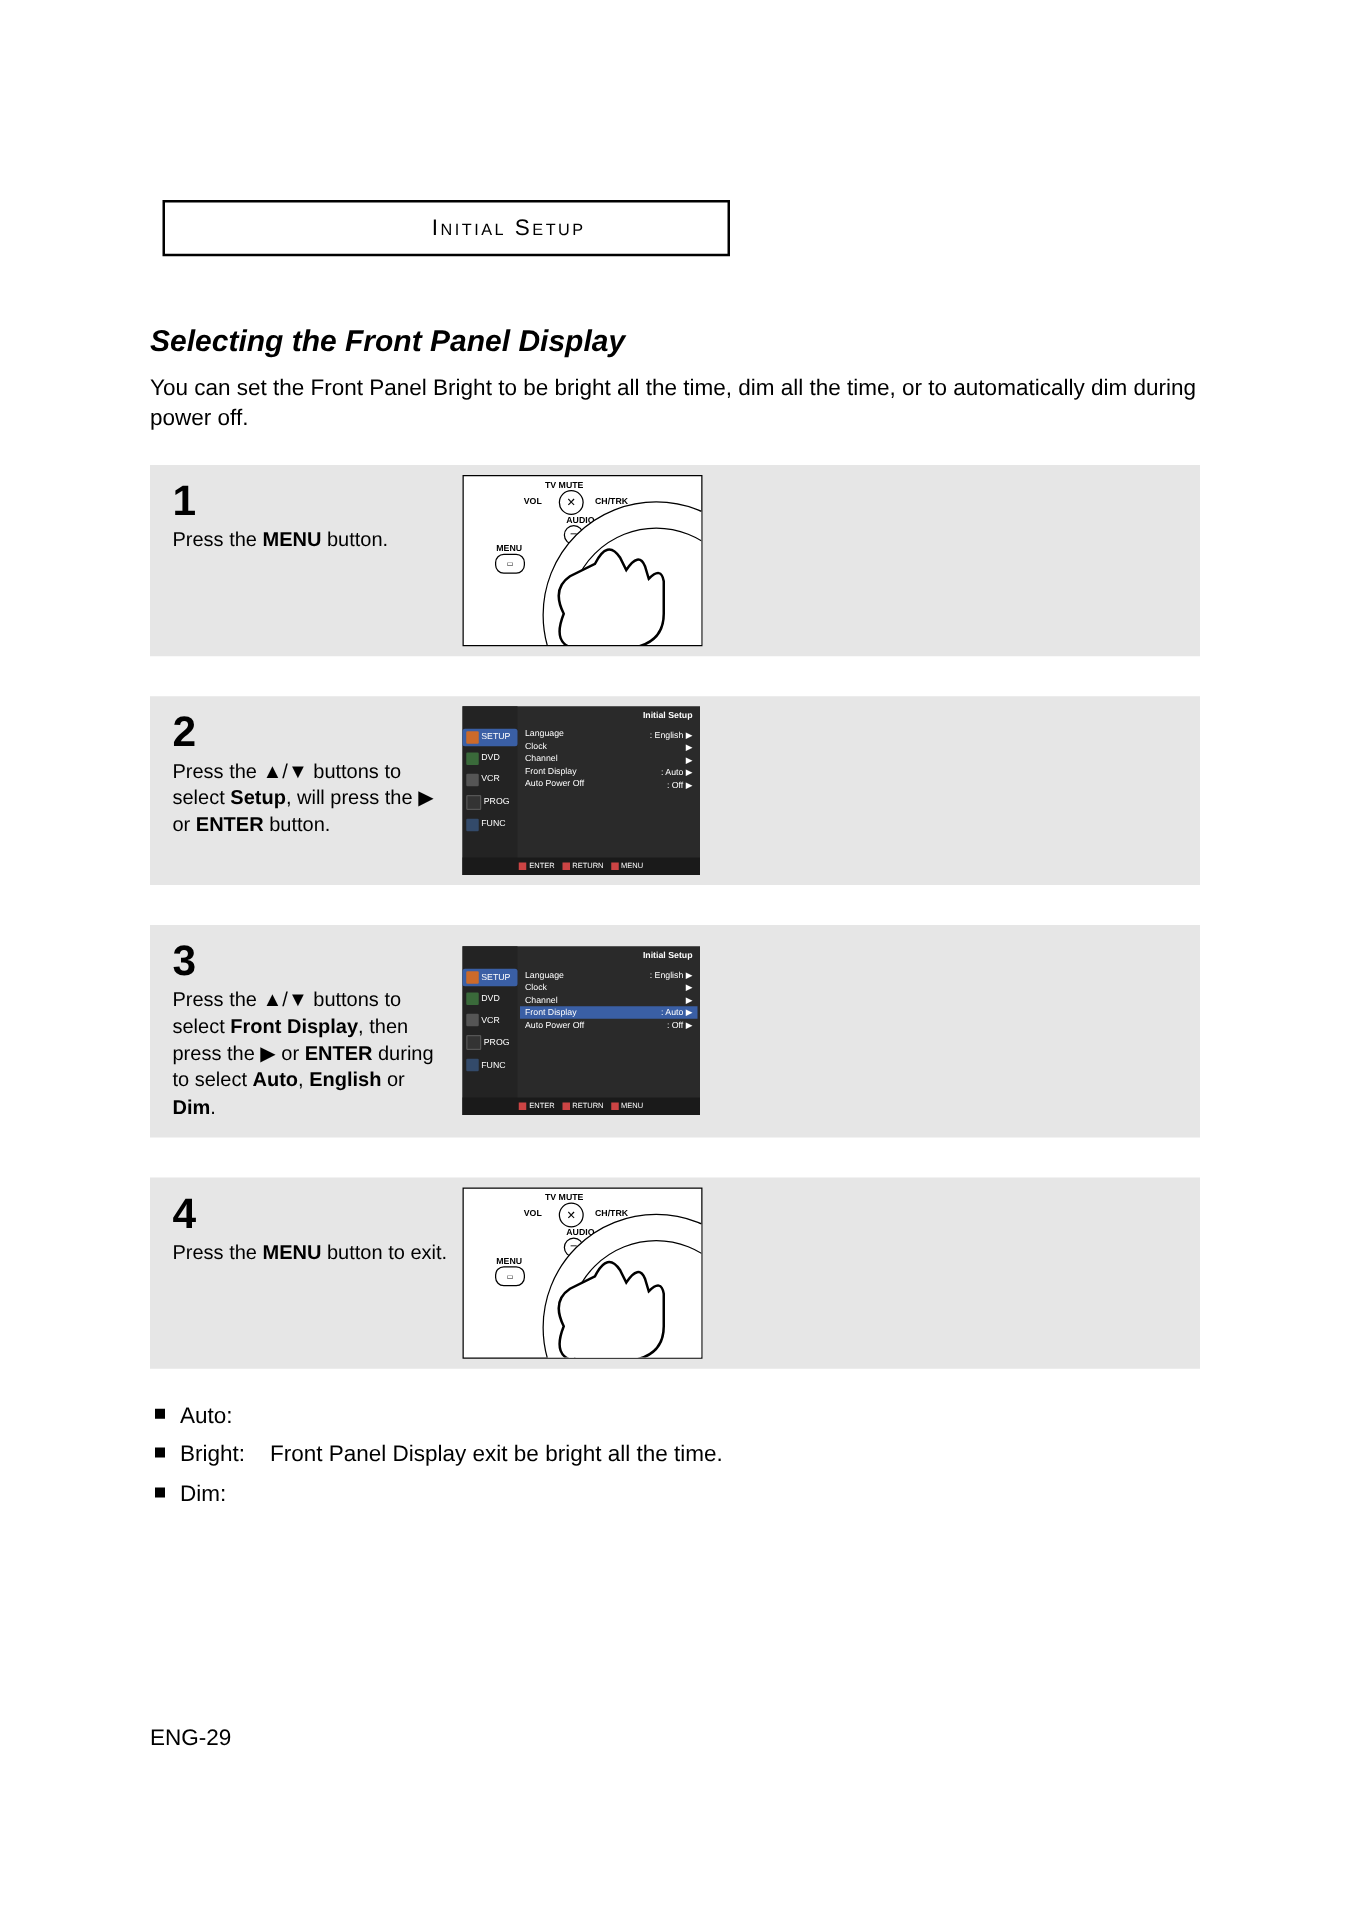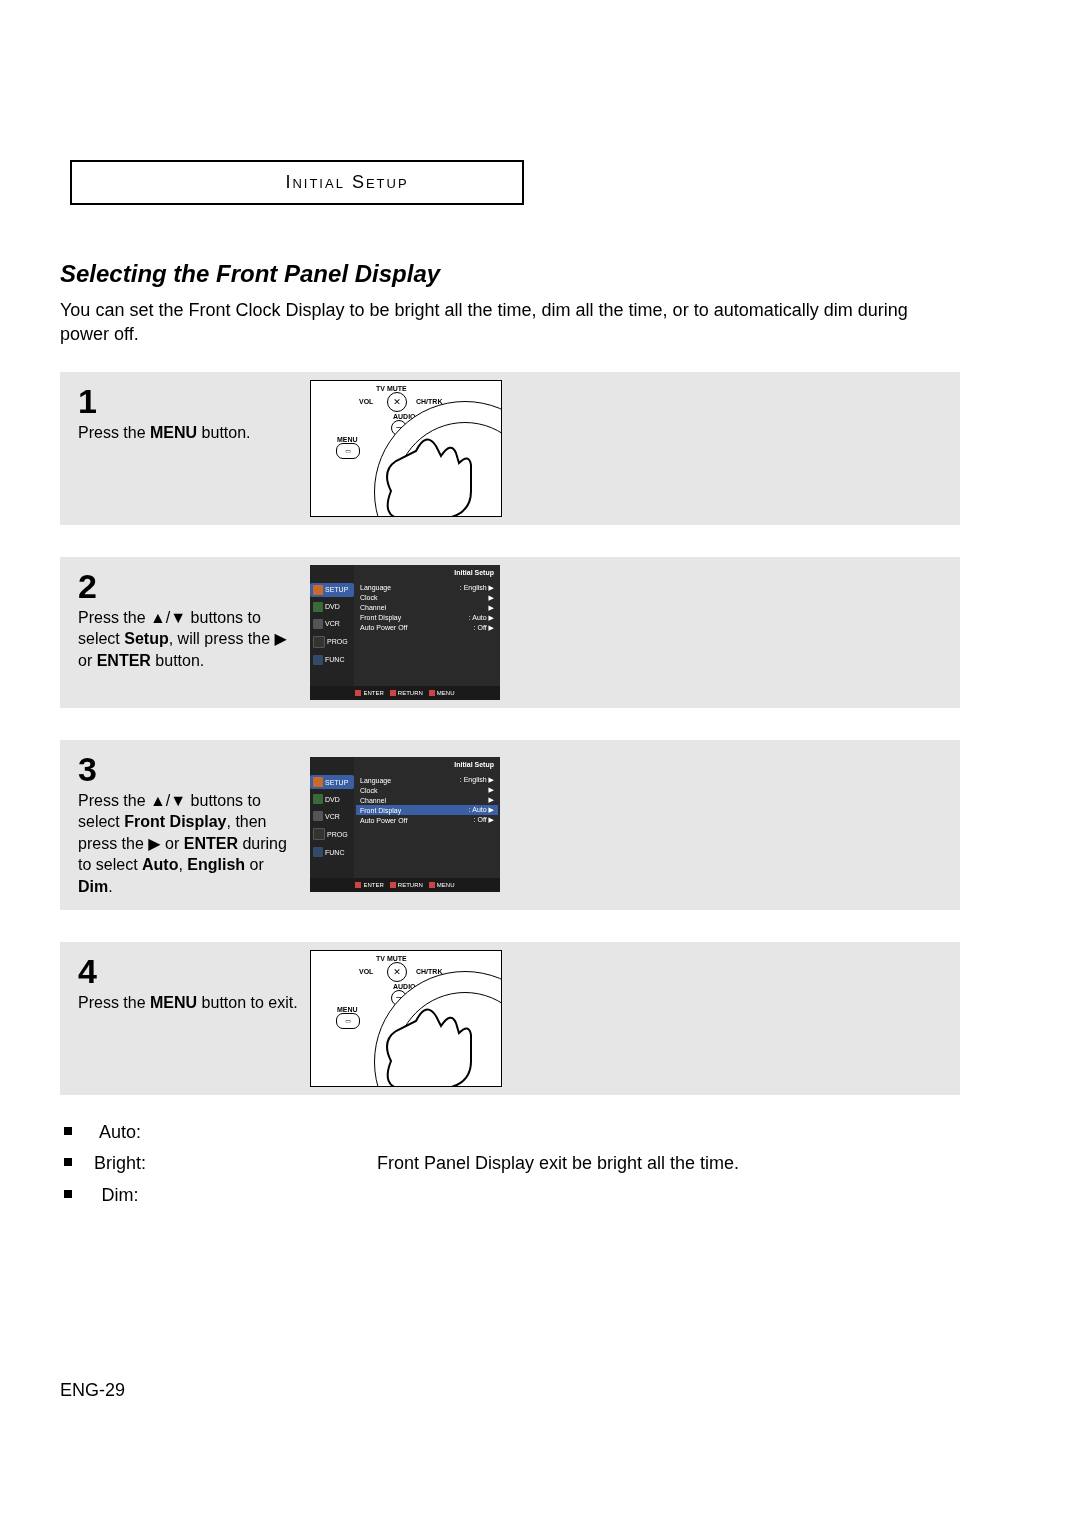--- a/index.html
+++ b/index.html
@@ -6,21 +6,21 @@
     margin: 0;
     padding: 0;
     background: #fff;
     font-family: Arial, Helvetica, sans-serif;
     color: #000;
     width: 1080px;
     height: 1528px;
     position: relative;
   }
   .page {
-    padding: 160px 120px 40px 60px;
+    padding: 160px 120px 40px 120px;
     box-sizing: border-box;
   }
   .section-tag-box {
     border: 2px solid #000;
     display: inline-block;
     padding: 10px 50px 10px 150px;
     margin-bottom: 55px;
     margin-left: 10px;
     width: 250px;
   }
@@ -233,21 +233,20 @@
   
   .defs {
     margin-top: 24px;
     font-size: 18px;
     line-height: 1.55;
   }
   .def-row {
     display: flex;
     align-items: flex-start;
     margin-bottom: 4px;
-    text-align: center;
   }
   .bullet {
     width: 8px; height: 8px;
     background: #000;
     margin: 8px 12px 0 4px;
     flex-shrink: 0;
   }
   .def-label {
     width: 72px;
     flex-shrink: 0;
@@ -263,21 +262,21 @@
 </head>
 <body>
 
 <div class="page">
 
   <div class="section-tag-box">
     <span class="section-tag">Initial Setup</span>
   </div>
 
   <h1 class="title">Selecting the Front Panel Display</h1>
-  <p class="intro">You can set the Front Clock Display to be bright all the time, dim all the time, or to automatically dim during power off.</p>
+  <p class="intro">You can set the Front Panel Bright to be bright all the time, dim all the time, or to automatically dim during power off.</p>
 
   <div class="steps">
 
     <div class="step">
       <div class="step-text">
         <span class="step-num">1</span>
         <span>
           <span>Press the </span><b>MENU</b><span> button.</span>
         </span>
       </div>

